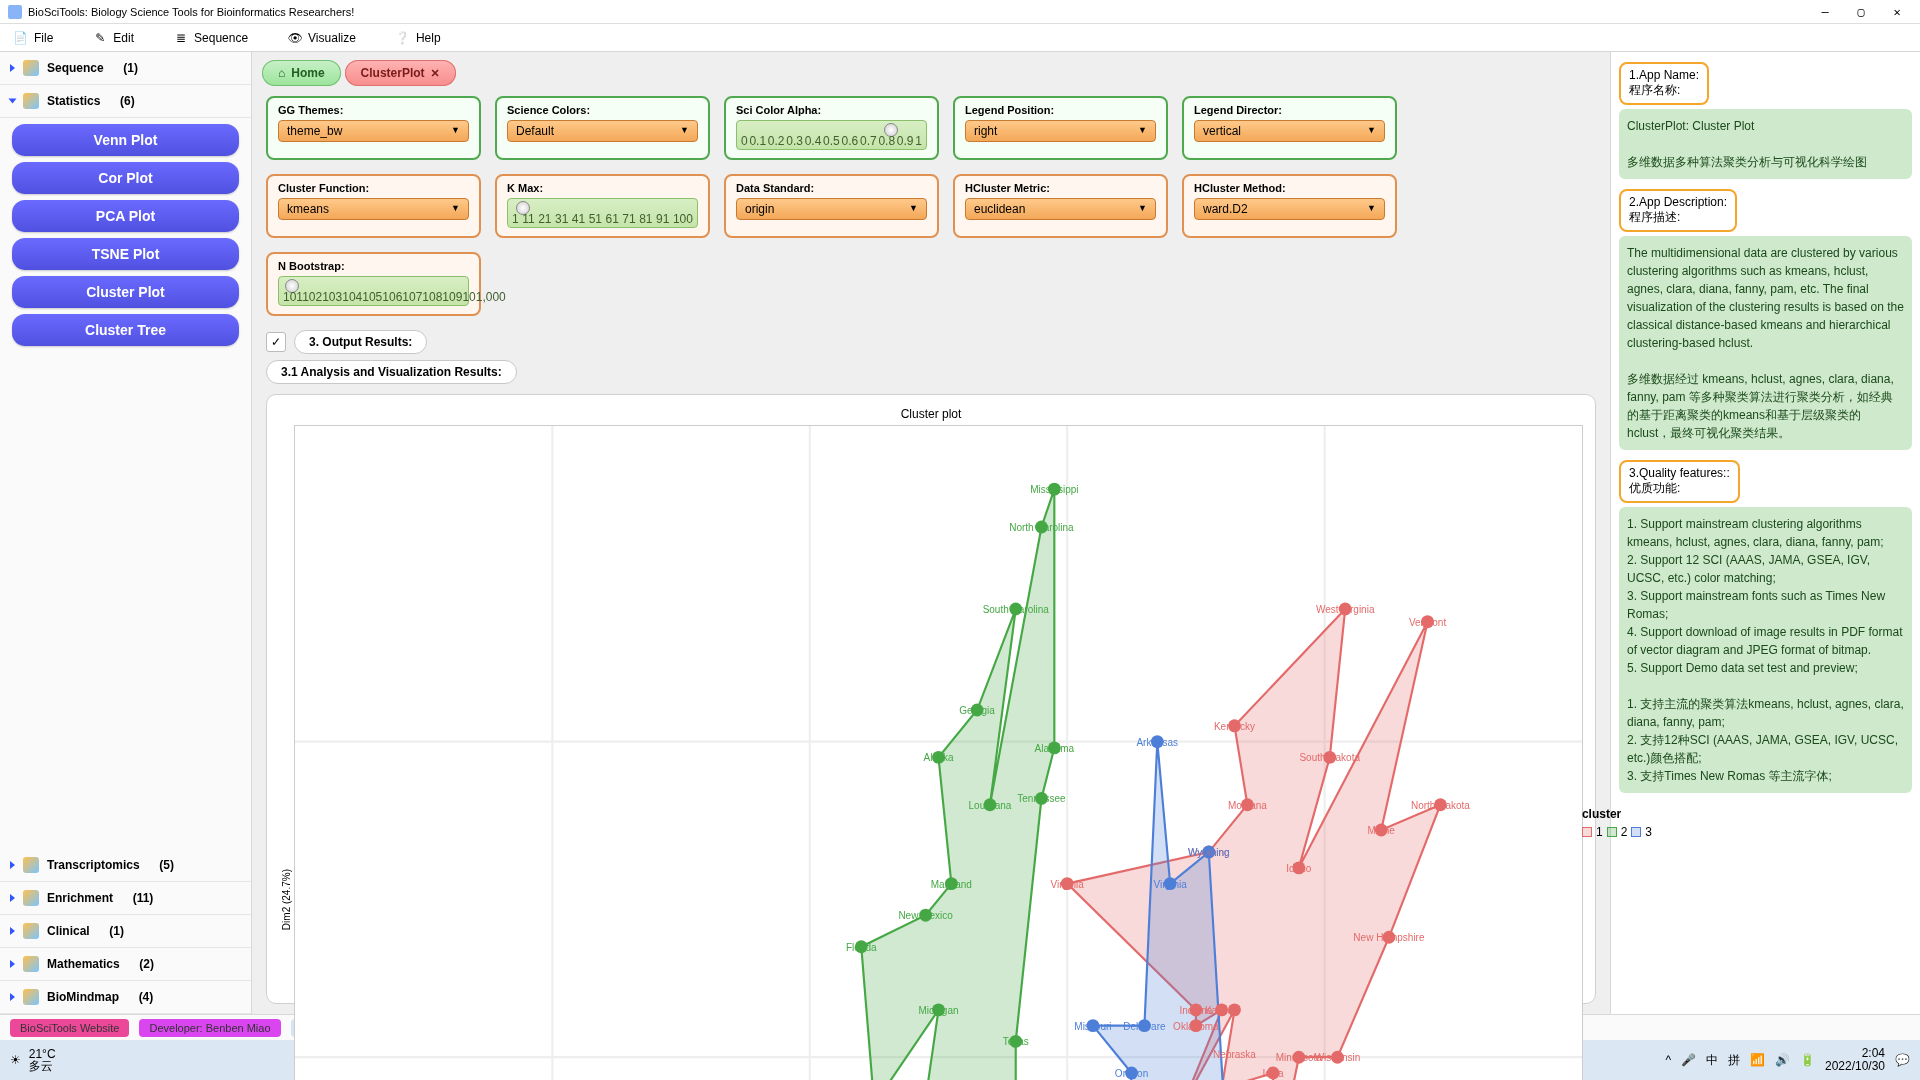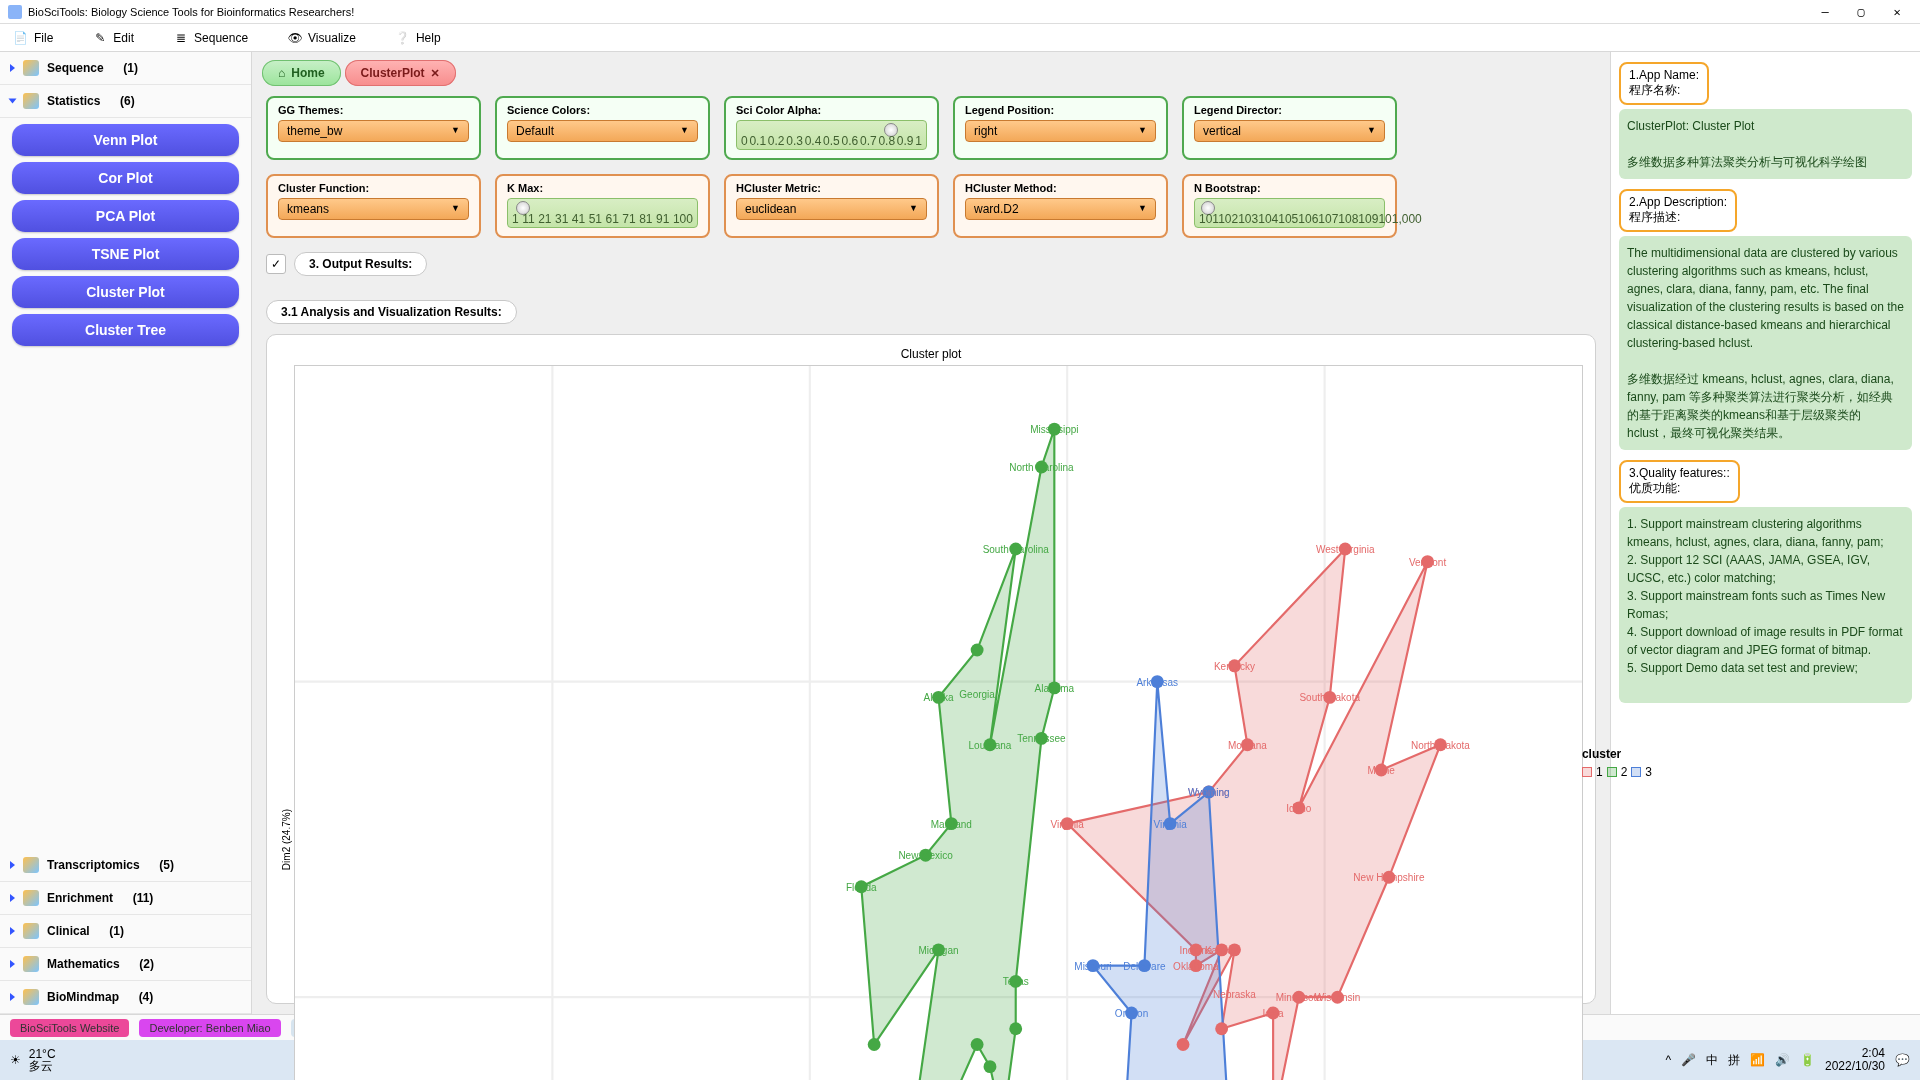--- a/index.html
+++ b/index.html
@@ -212,20 +212,24 @@
               <span>51</span>
               <span>61</span>
               <span>71</span>
               <span>81</span>
               <span>91</span>
               <span>100</span>
             </div>
         </div>
       </div>
       <div class="param-box pb-orange">
+          <span class="param-label">Data Standard:</span>
+          <div class="param-select">origin</div>
+        </div>
+      <div class="param-box pb-orange">
           <span class="param-label">HCluster Metric:</span>
           <div class="param-select">euclidean</div>
         </div>
       <div class="param-box pb-orange">
           <span class="param-label">HCluster Method:</span>
           <div class="param-select">ward.D2</div>
         </div>
       <div class="param-box pb-orange">
           <span class="param-label">N Bootstrap:</span>
         <div class="slider-track">
@@ -244,21 +248,21 @@
               <span>1,000</span>
             </div>
         </div>
       </div>
     </div>
 
     <div class="output-header">
       <div class="output-toggle">✓</div>
       <div class="pill">3. Output Results:</div>
     </div>
-    <div class="output-header" style="margin-top:20px">
+    <div class="output-header" style="margin-top:2px">
       <div class="pill">3.1 Analysis and Visualization Results:</div>
     </div>
 
     <div class="plot-panel">
       <div class="plot-title">Cluster plot</div>
       <div class="plot-wrap">
         <div class="ylab">Dim2 (24.7%)</div>
         <div class="plot-area">
           <svg id="plot-svg" width="100%" height="100%" viewBox="0 0 600 440" preserveAspectRatio="none">
               <line x1="120" y1="0" x2="120" y2="440" stroke="#eee"></line>
@@ -338,21 +342,21 @@
               <div class="pt-label" style="left: 78%; top: 66.6667%; color: rgb(228, 106, 106);">Minnesota</div>
               <div class="pt-label" style="left: 73%; top: 61.6667%; color: rgb(228, 106, 106); margin-top: 44px;">Nebraska</div>
               <div class="pt-label" style="left: 76%; top: 68.3333%; color: rgb(228, 106, 106);">Iowa</div>
               <div class="pt-label" style="left: 70%; top: 61.6667%; color: rgb(228, 106, 106);">Indiana</div>
               <div class="pt-label" style="left: 72%; top: 61.6667%; color: rgb(228, 106, 106);">Kansas</div>
               <div class="pt-label" style="left: 70%; top: 63.3333%; color: rgb(228, 106, 106);">Oklahoma</div>
               <div class="pt-label" style="left: 71%; top: 45%; color: rgb(228, 106, 106);">Wyoming</div>
               <div class="pt-label" style="left: 59%; top: 6.66667%; color: rgb(69, 168, 69);">Mississippi</div>
               <div class="pt-label" style="left: 58%; top: 10.6667%; color: rgb(69, 168, 69);">North Carolina</div>
               <div class="pt-label" style="left: 56%; top: 19.3333%; color: rgb(69, 168, 69);">South Carolina</div>
-              <div class="pt-label" style="left: 53%; top: 30%; color: rgb(69, 168, 69); margin-top: 44px;">Georgia</div>
+              <div class="pt-label" style="left: 53%; top: 30%; color: rgb(69, 168, 69);">Georgia</div>
               <div class="pt-label" style="left: 50%; top: 35%; color: rgb(69, 168, 69);">Alaska</div>
               <div class="pt-label" style="left: 59%; top: 34%; color: rgb(69, 168, 69);">Alabama</div>
               <div class="pt-label" style="left: 54%; top: 40%; color: rgb(69, 168, 69);">Louisiana</div>
               <div class="pt-label" style="left: 58%; top: 39.3333%; color: rgb(69, 168, 69);">Tennessee</div>
               <div class="pt-label" style="left: 51%; top: 48.3333%; color: rgb(69, 168, 69);">Maryland</div>
               <div class="pt-label" style="left: 49%; top: 51.6667%; color: rgb(69, 168, 69);">New Mexico</div>
               <div class="pt-label" style="left: 44%; top: 55%; color: rgb(69, 168, 69);">Florida</div>
               <div class="pt-label" style="left: 50%; top: 61.6667%; color: rgb(69, 168, 69);">Michigan</div>
               <div class="pt-label" style="left: 56%; top: 65%; color: rgb(69, 168, 69);">Texas</div>
               <div class="pt-label" style="left: 67%; top: 33.3333%; color: rgb(77, 127, 216);">Arkansas</div>
@@ -398,20 +402,23 @@
       <div style="white-space:pre-wrap">多维数据经过 kmeans, hclust, agnes, clara, diana, fanny, pam 等多种聚类算法进行聚类分析，如经典的基于距离聚类的kmeans和基于层级聚类的hclust，最终可视化聚类结果。</div>
     </div>
     <div class="info-h" style="white-space:pre">3.Quality features::
 优质功能:</div>
     <div class="info-b">
       <div style="white-space:pre-wrap">1. Support mainstream clustering algorithms kmeans, hclust, agnes, clara, diana, fanny, pam;
 2. Support 12 SCI (AAAS, JAMA, GSEA, IGV, UCSC, etc.) color matching;
 3. Support mainstream fonts such as Times New Romas;
 4. Support download of image results in PDF format of vector diagram and JPEG format of bitmap.
 5. Support Demo data set test and preview;</div><br>
+      <div style="white-space:pre-wrap">1. 支持主流的聚类算法kmeans, hclust, agnes, clara, diana, fanny, pam;
+2. 支持12种SCI (AAAS, JAMA, GSEA, IGV, UCSC, etc.)颜色搭配;
+3. 支持Times New Romas 等主流字体;</div>
     </div>
   </div>
 </div>
 
 <div class="linkbar">
   <span class="linkchip lc1">BioSciTools Website</span>
   <span class="linkchip lc2">Developer: Benben Miao</span>
   <span class="linkchip lc3">HiPlot Platform</span>
   <span class="linkchip lc3">Github Code</span>
   <span class="linkchip lc4">BioNav Databases</span>

